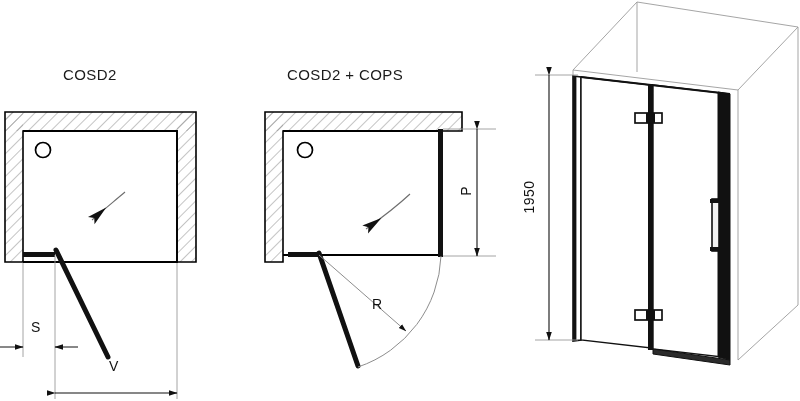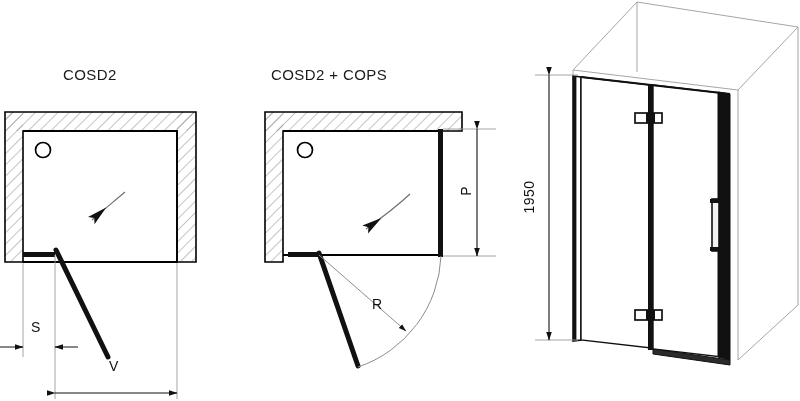--- a/index.html
+++ b/index.html
@@ -2,21 +2,21 @@
 <html><head>
 <meta charset="utf-8">
 <style>
   html,body{margin:0;padding:0;background:#ffffff;}
   body{width:800px;height:401px;overflow:hidden;
        font-family:"Liberation Sans",sans-serif;}
   #stage{position:relative;width:633px;height:401px;background:#fff;}
   svg{display:block;}
   .ttl{position:absolute;font-size:15px;color:#1a1a1a;letter-spacing:.4px;white-space:nowrap;}
   #title-cosd2{left:63px;top:66px;}
-  #title-cosd2cops{left:271px;top:66px;}
+  #title-cosd2cops{left:287px;top:66px;}
   .dimlbl{position:absolute;font-size:14px;color:#111;white-space:nowrap;}
   #lbl-s{left:31px;top:319px;}
   #lbl-v{left:109px;top:358px;}
   #lbl-r{left:372px;top:296px;}
   #lbl-p{left:461px;top:183px;transform:rotate(-90deg);transform-origin:center center;}
   #lbl-1950{left:512px;top:189px;transform:rotate(-90deg);transform-origin:center center;
             font-size:14px;letter-spacing:.5px;}
 </style>
 </head>
 <body>

